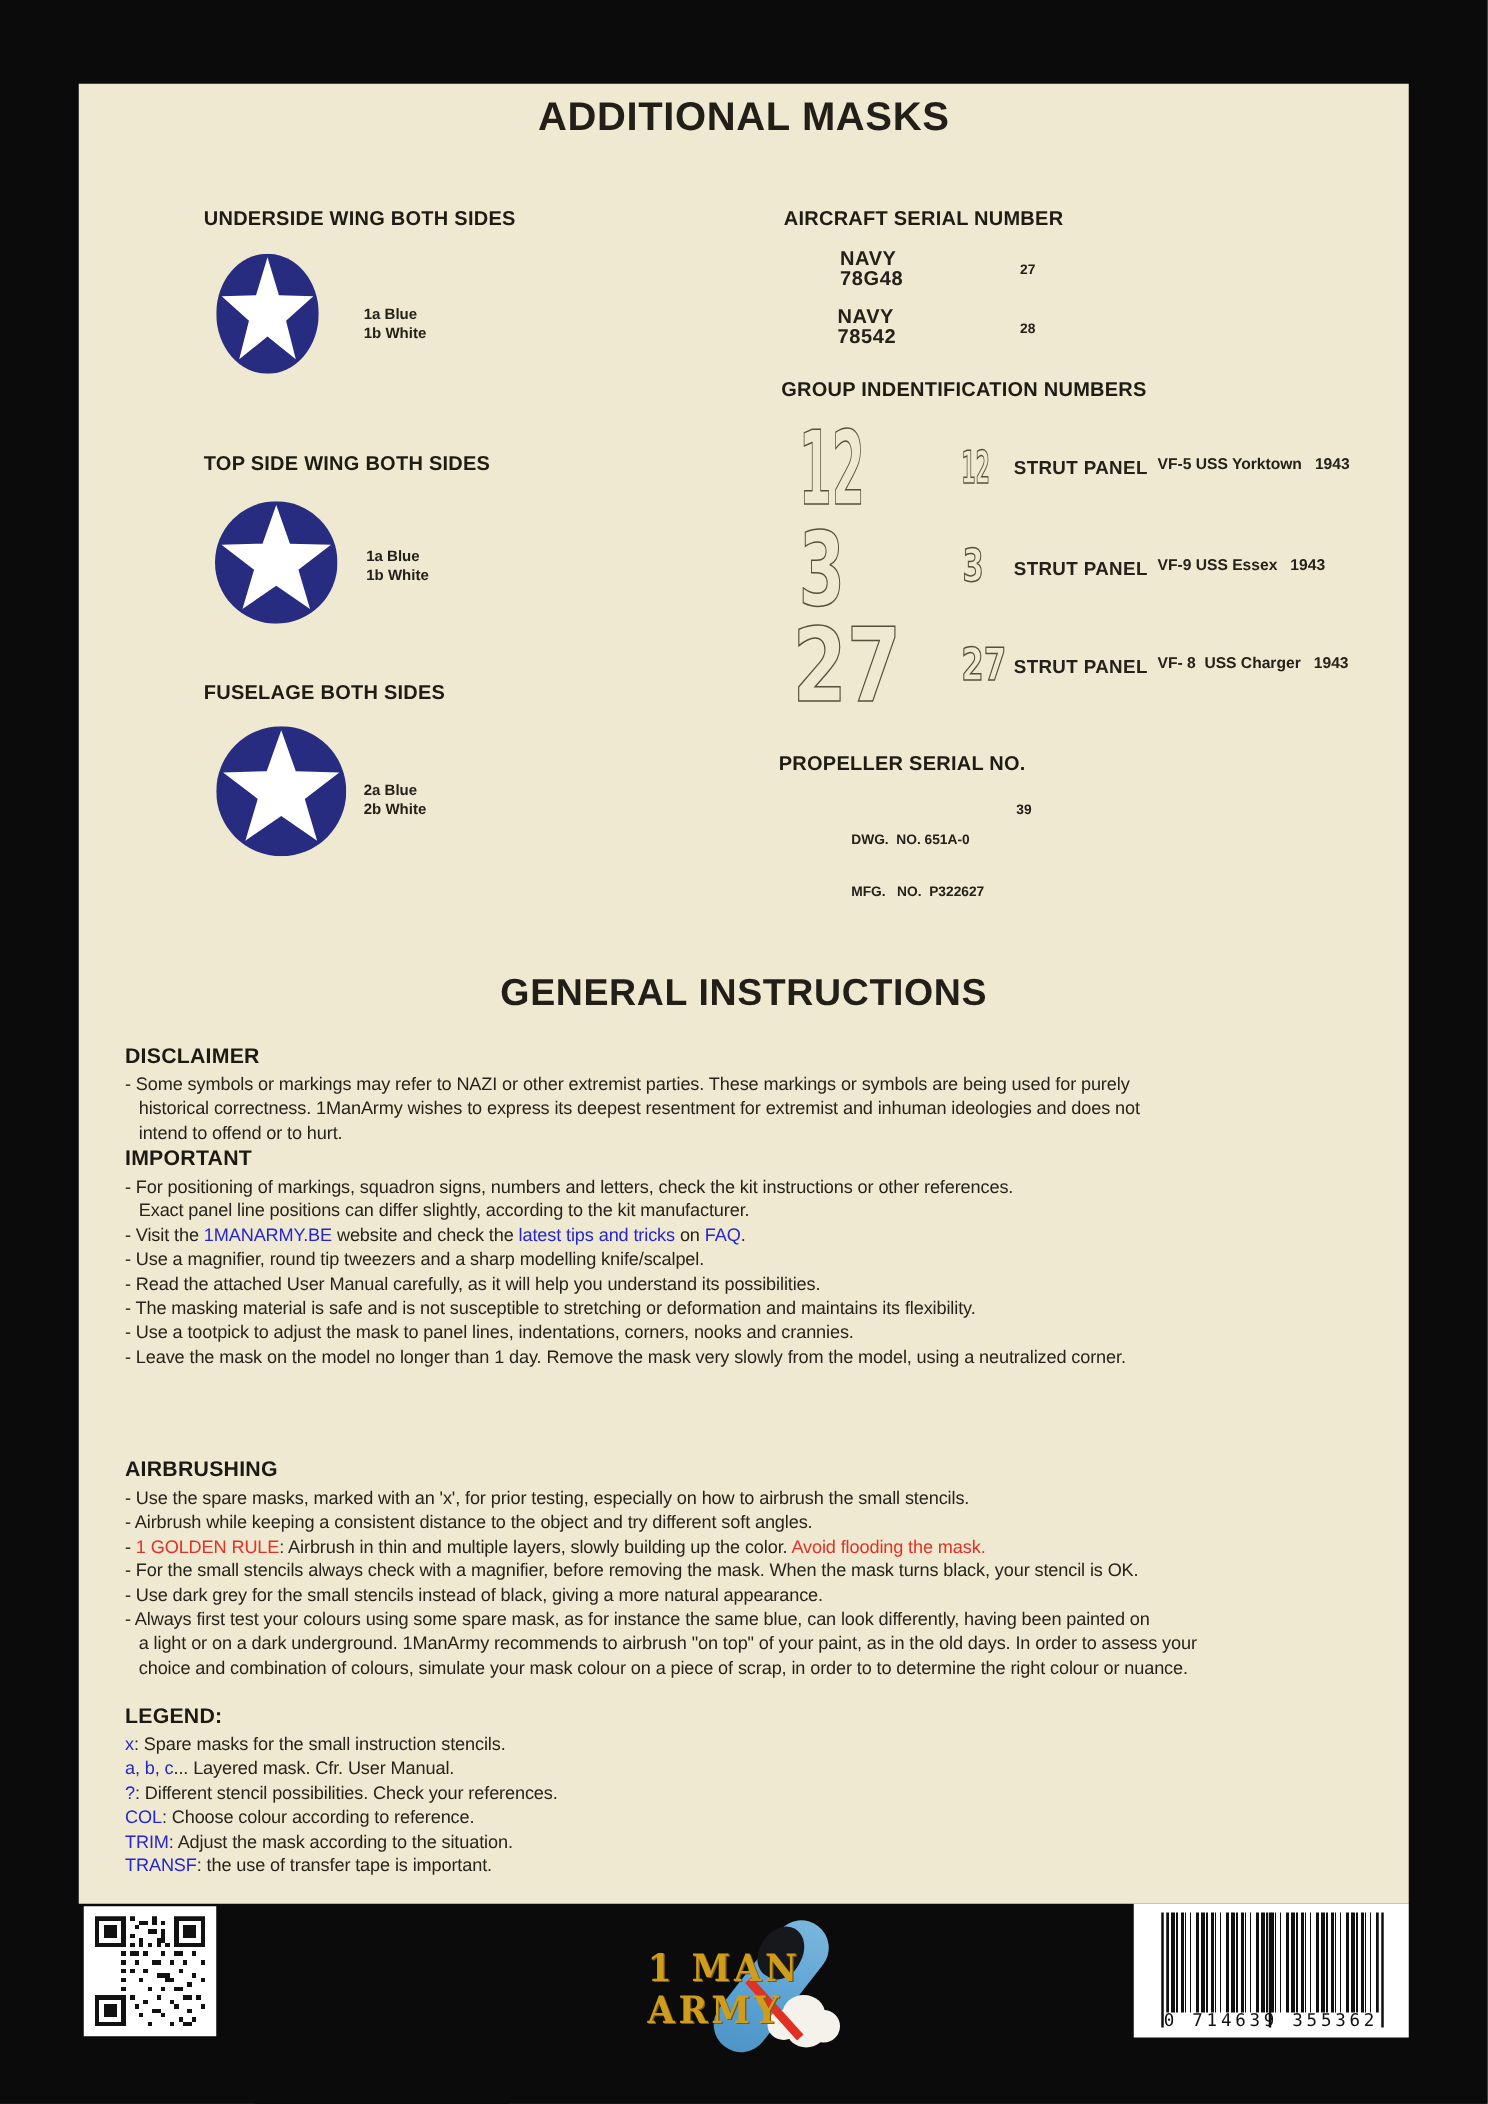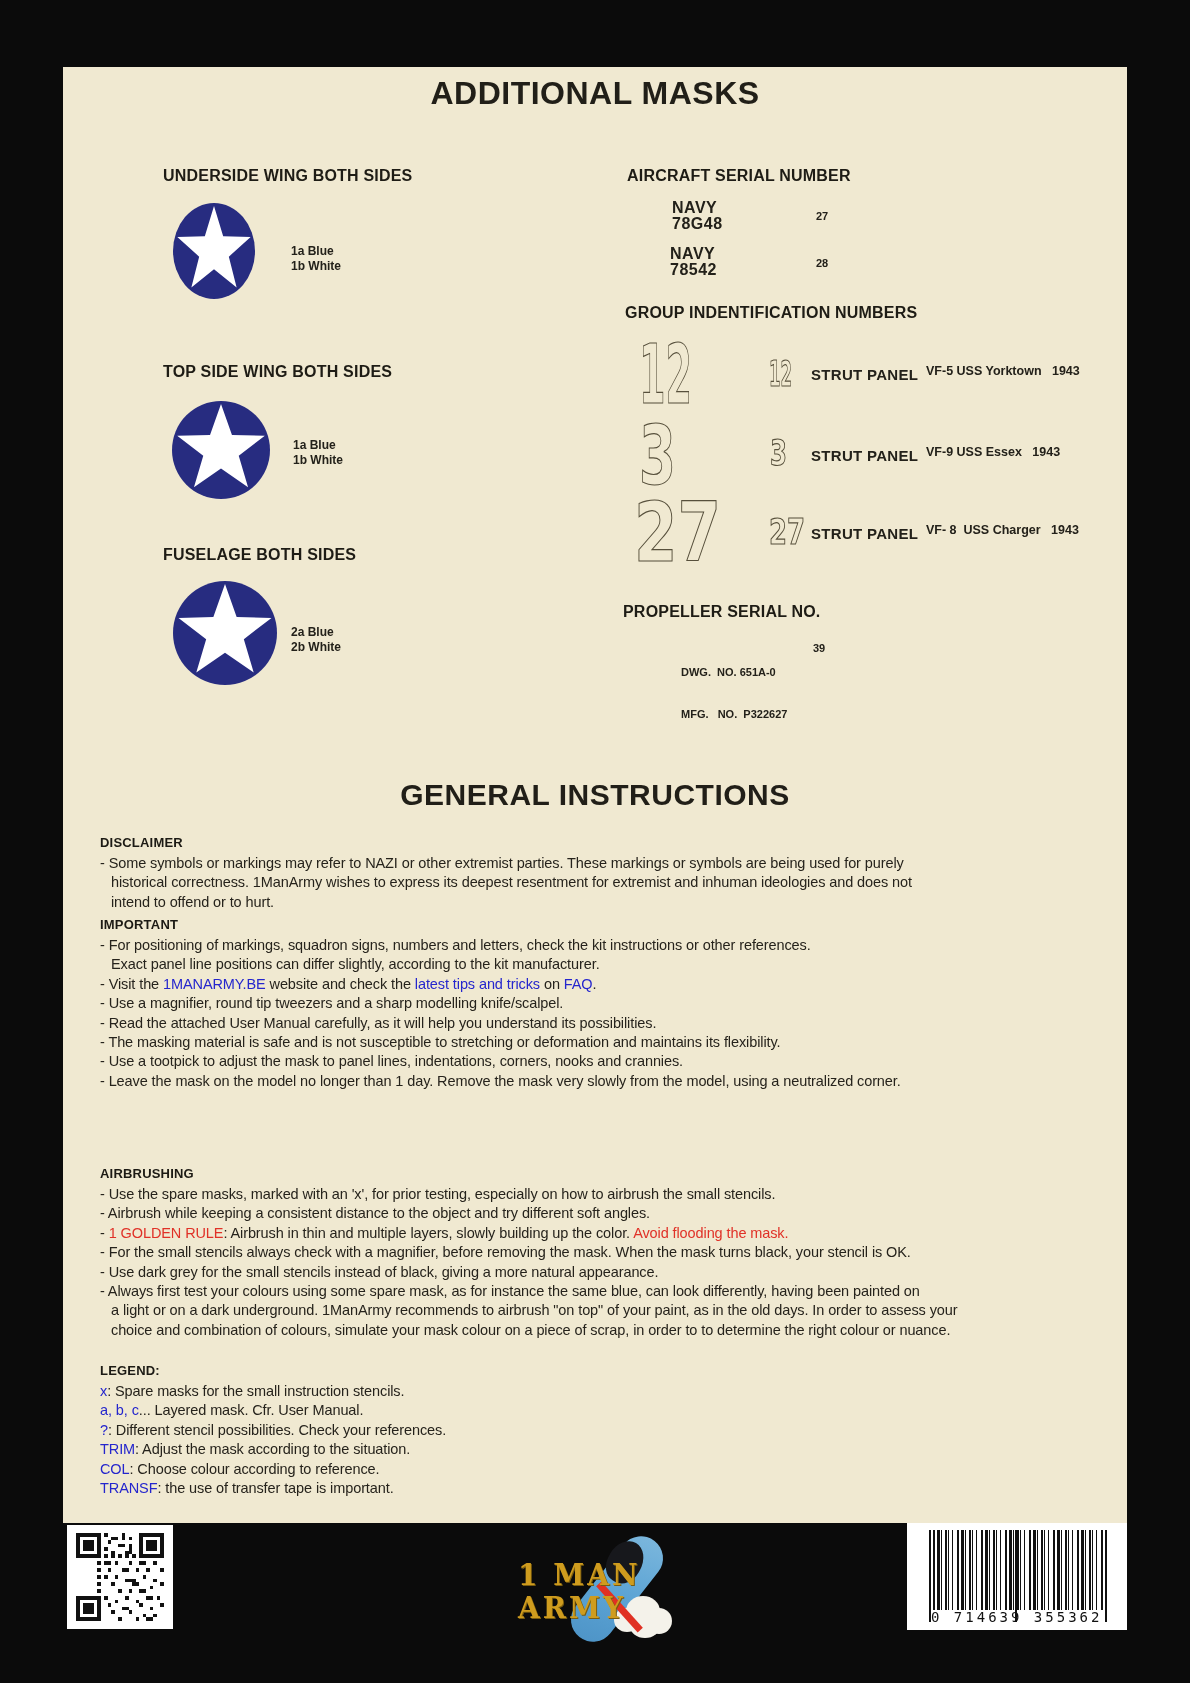--- a/index.html
+++ b/index.html
@@ -37,21 +37,21 @@
   .gs1{left:705px;top:291px}.gs2{left:706px;top:370px}.gs3{left:705px;top:449px}
   .strut{position:absolute;font-size:15px;font-weight:bold;letter-spacing:.3px;color:#23211a;}
   .st1{left:748px;top:299px}.st2{left:748px;top:380px}.st3{left:748px;top:458px}
   .gref{position:absolute;font-size:12.5px;font-weight:bold;white-space:pre;color:#23211a;}
   .gr1{left:863px;top:297px}.gr2{left:863px;top:378px}.gr3{left:863px;top:456px}
   .prop-block{position:absolute;left:574px;top:570px;font-size:11px;font-weight:bold;
         line-height:14px;white-space:pre;color:#23211a;margin-left:44px;}
   
   .txt-section{position:absolute;left:37px;width:1010px;}
   .sec-disclaimer{top:768px}.sec-important{top:850px}.sec-airbrushing{top:1099px}.sec-legend{top:1296px}
-  .sec-heading{font-size:13px;font-weight:bold;letter-spacing:.2px;color:#1c1a14;margin:0 0 4px 0;}
+  .sec-heading{font-size:17px;font-weight:bold;letter-spacing:.2px;color:#1c1a14;margin:0 0 4px 0;}
   .tline{font-size:14.5px;letter-spacing:-.1px;line-height:19.4px;white-space:nowrap;color:#26231c;}
   .tline.ind{padding-left:11px;}
   .tline span.blue{color:#2526cd;}
   .tline span.red{color:#e03127;}
   
   .qr-box{position:absolute;left:67px;top:1525px;width:106px;height:104px;background:#fff;}
   .qr-box svg{position:absolute;left:9px;top:8px;}
   .logo{position:absolute;left:518px;top:1534px;width:160px;height:108px;}
   .logo-wing{position:absolute;left:77px;top:-6px;width:44px;height:122px;border-radius:22px;
         background:linear-gradient(160deg,#7db8dd 0%,#5ba3d4 55%,#4d93c6 100%);
@@ -201,22 +201,22 @@
           <div class="tline ind"><span>a light or on a dark underground. 1ManArmy recommends to airbrush "on top" of your paint, as in the old days. In order to assess your</span></div>
           <div class="tline ind"><span>choice and combination of colours, simulate your mask colour on a piece of scrap, in order to to determine the right colour or nuance.</span></div>
         </div>
     </div>
     <div class="txt-section sec-legend">
       <div class="sec-heading">LEGEND:</div>
       <div>
           <div class="tline"><span class="blue">x</span><span>: Spare masks for the small instruction stencils.</span></div>
           <div class="tline"><span class="blue">a, b, c</span><span>... Layered mask. Cfr. User Manual.</span></div>
           <div class="tline"><span class="blue">?</span><span>: Different stencil possibilities. Check your references.</span></div>
+          <div class="tline"><span class="blue">COL</span><span>: Choose colour according to reference.</span></div>
           <div class="tline"><span class="blue">TRIM</span><span>: Adjust the mask according to the situation.</span></div>
-          <div class="tline"><span class="blue">COL</span><span>: Choose colour according to reference.</span></div>
           <div class="tline"><span class="blue">TRANSF</span><span>: the use of transfer tape is important.</span></div>
         </div>
     </div>
   </div>
 
   <div class="qr-box">
     <svg width="88" height="88" viewBox="0 0 25 25" shape-rendering="crispEdges">
       <rect x="0" y="0" width="25" height="25" fill="#fff"></rect>
       <g fill="#111">
         <rect x="0" y="0" width="7" height="7"></rect>

